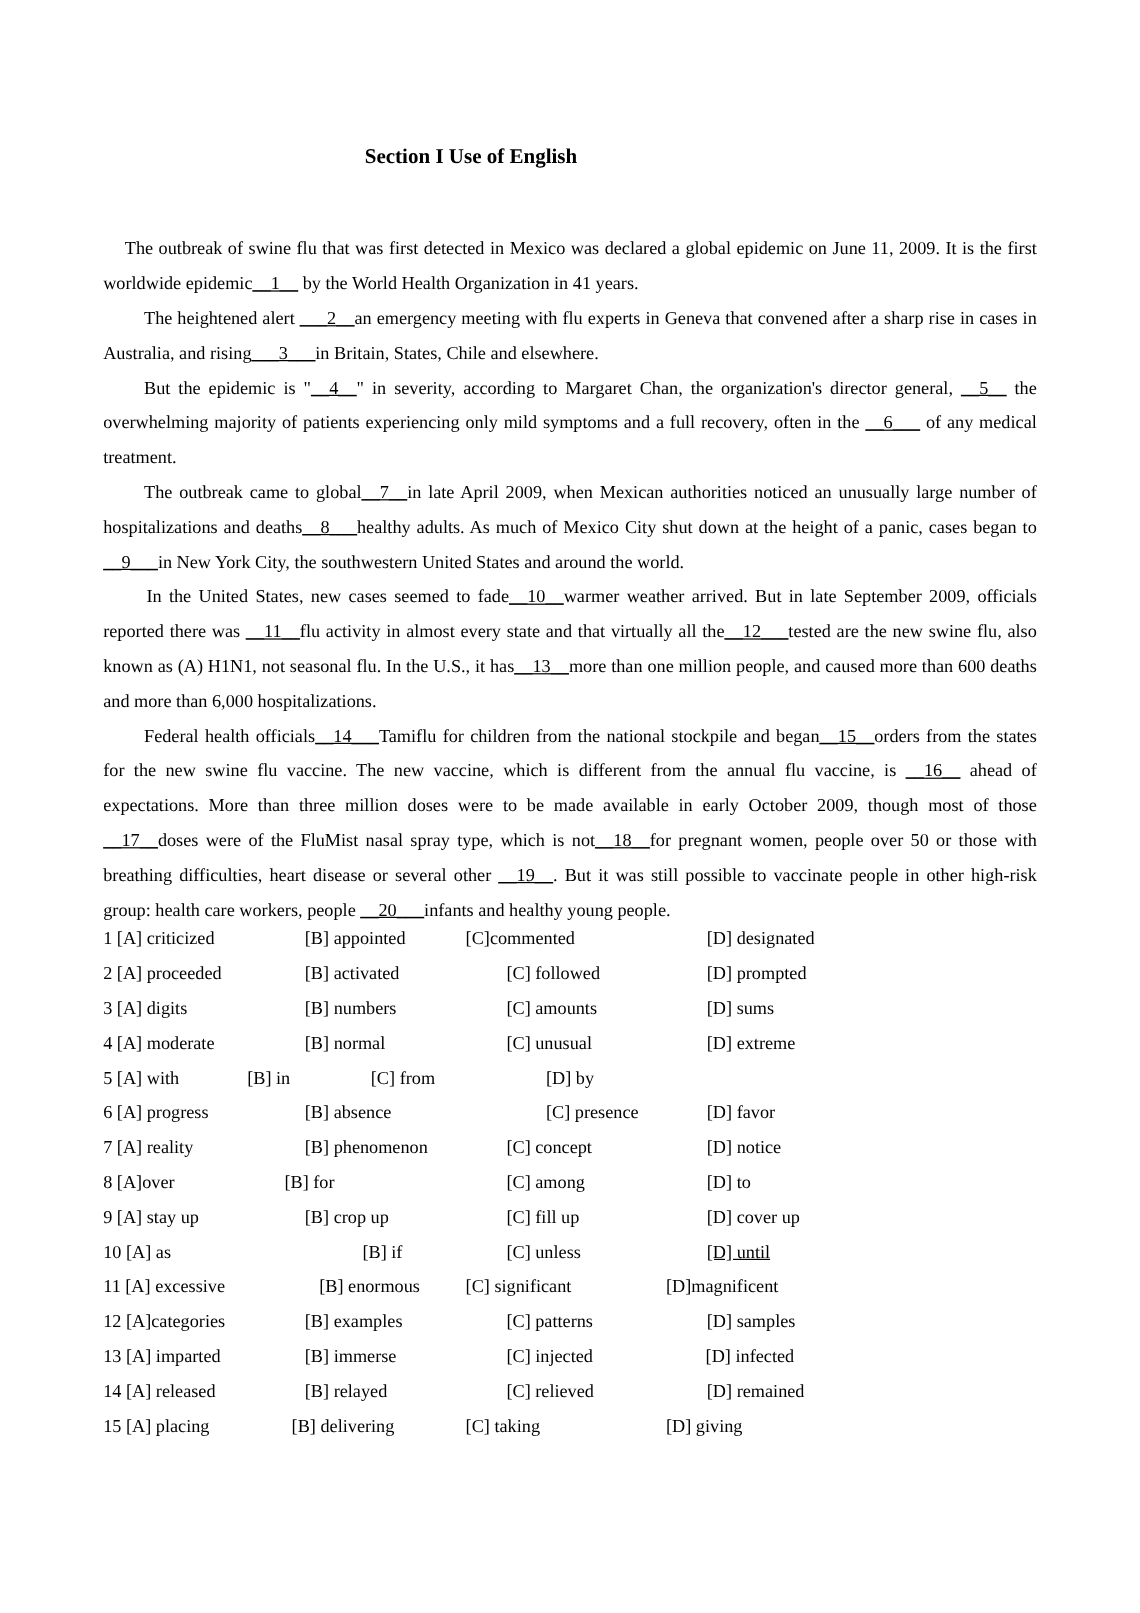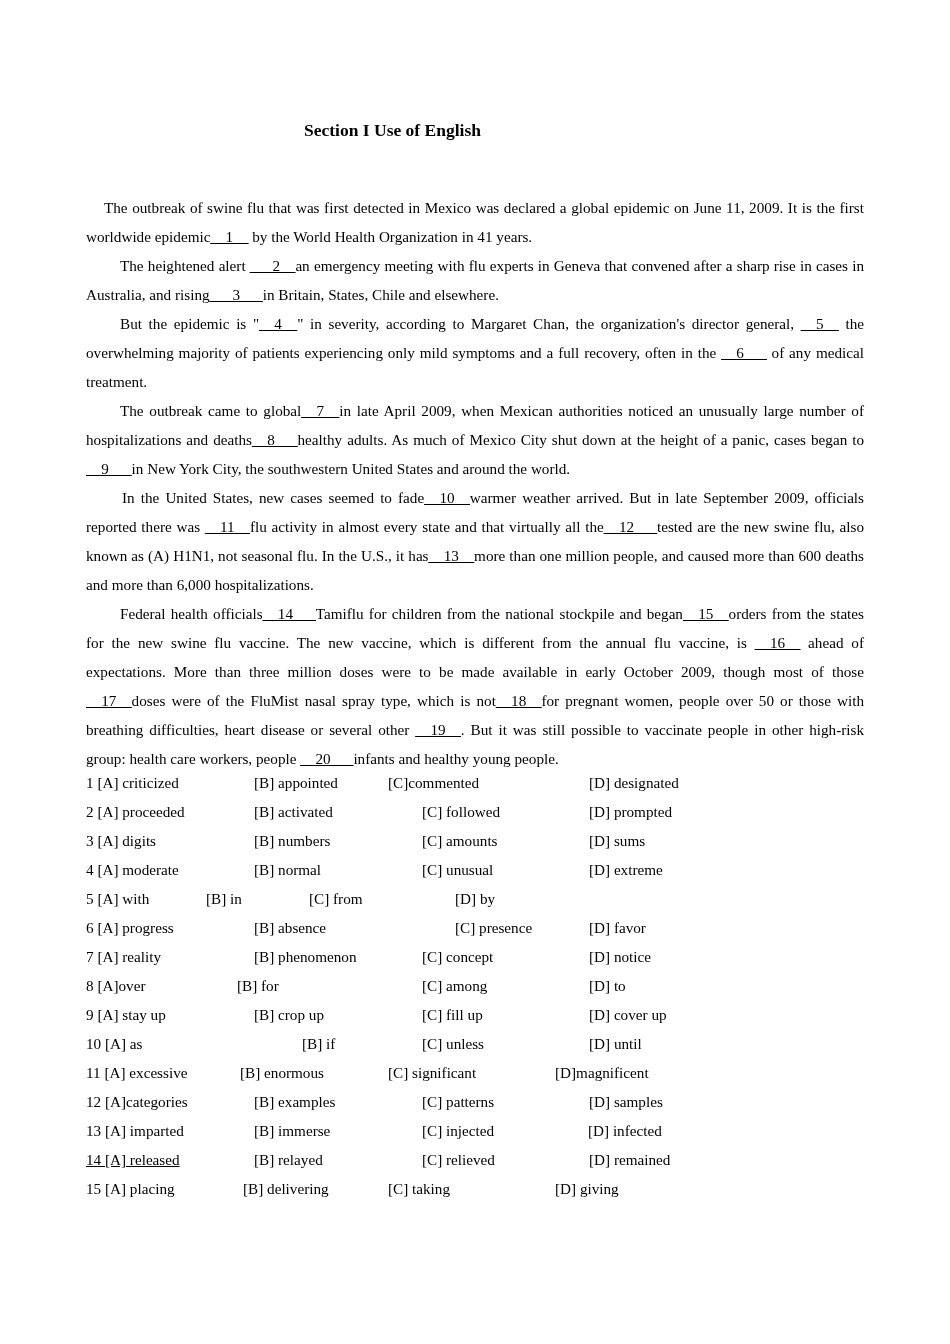--- a/index.html
+++ b/index.html
@@ -85,42 +85,42 @@
       <div class="opt-row" style="top: 1006px;">
         <span class="opt" style="left: 0px;">9 [A] stay up</span>
         <span class="opt" style="left: 168px;">[B] crop up</span>
         <span class="opt" style="left: 336px;">[C] fill up</span>
         <span class="opt" style="left: 503px;">[D] cover up</span>
       </div>
       <div class="opt-row" style="top: 1035px;">
         <span class="opt" style="left: 0px;">10 [A] as</span>
         <span class="opt" style="left: 168px; margin-left: 48px;">[B] if</span>
         <span class="opt" style="left: 336px;">[C] unless</span>
-        <span class="opt" style="left: 503px;">[D] until</span>
+        <span class="opt" style="left: 503px; text-decoration: underline;">[D] until</span>
       </div>
       <div class="opt-row" style="top: 1064px;">
         <span class="opt" style="left: 0px;">11 [A] excessive</span>
-        <span class="opt" style="left: 154px;">[B] enormous</span>
+        <span class="opt" style="left: 180px;">[B] enormous</span>
         <span class="opt" style="left: 302px;">[C] significant</span>
         <span class="opt" style="left: 469px;">[D]magnificent</span>
       </div>
       <div class="opt-row" style="top: 1093px;">
         <span class="opt" style="left: 0px;">12 [A]categories</span>
         <span class="opt" style="left: 168px;">[B] examples</span>
         <span class="opt" style="left: 336px;">[C] patterns</span>
         <span class="opt" style="left: 503px;">[D] samples</span>
       </div>
       <div class="opt-row" style="top: 1122px;">
         <span class="opt" style="left: 0px;">13 [A] imparted</span>
         <span class="opt" style="left: 168px;">[B] immerse</span>
         <span class="opt" style="left: 336px;">[C] injected</span>
         <span class="opt" style="left: 502px;">[D] infected</span>
       </div>
       <div class="opt-row" style="top: 1151px;">
-        <span class="opt" style="left: 0px; text-decoration: underline;">14 [A] released</span>
+        <span class="opt" style="left: 0px;">14 [A] released</span>
         <span class="opt" style="left: 168px;">[B] relayed</span>
         <span class="opt" style="left: 336px;">[C] relieved</span>
         <span class="opt" style="left: 503px;">[D] remained</span>
       </div>
       <div class="opt-row" style="top: 1180px;">
         <span class="opt" style="left: 0px;">15 [A] placing</span>
         <span class="opt" style="left: 131px; margin-left: 26px;">[B] delivering</span>
         <span class="opt" style="left: 302px;">[C] taking</span>
         <span class="opt" style="left: 469px;">[D] giving</span>
       </div>

